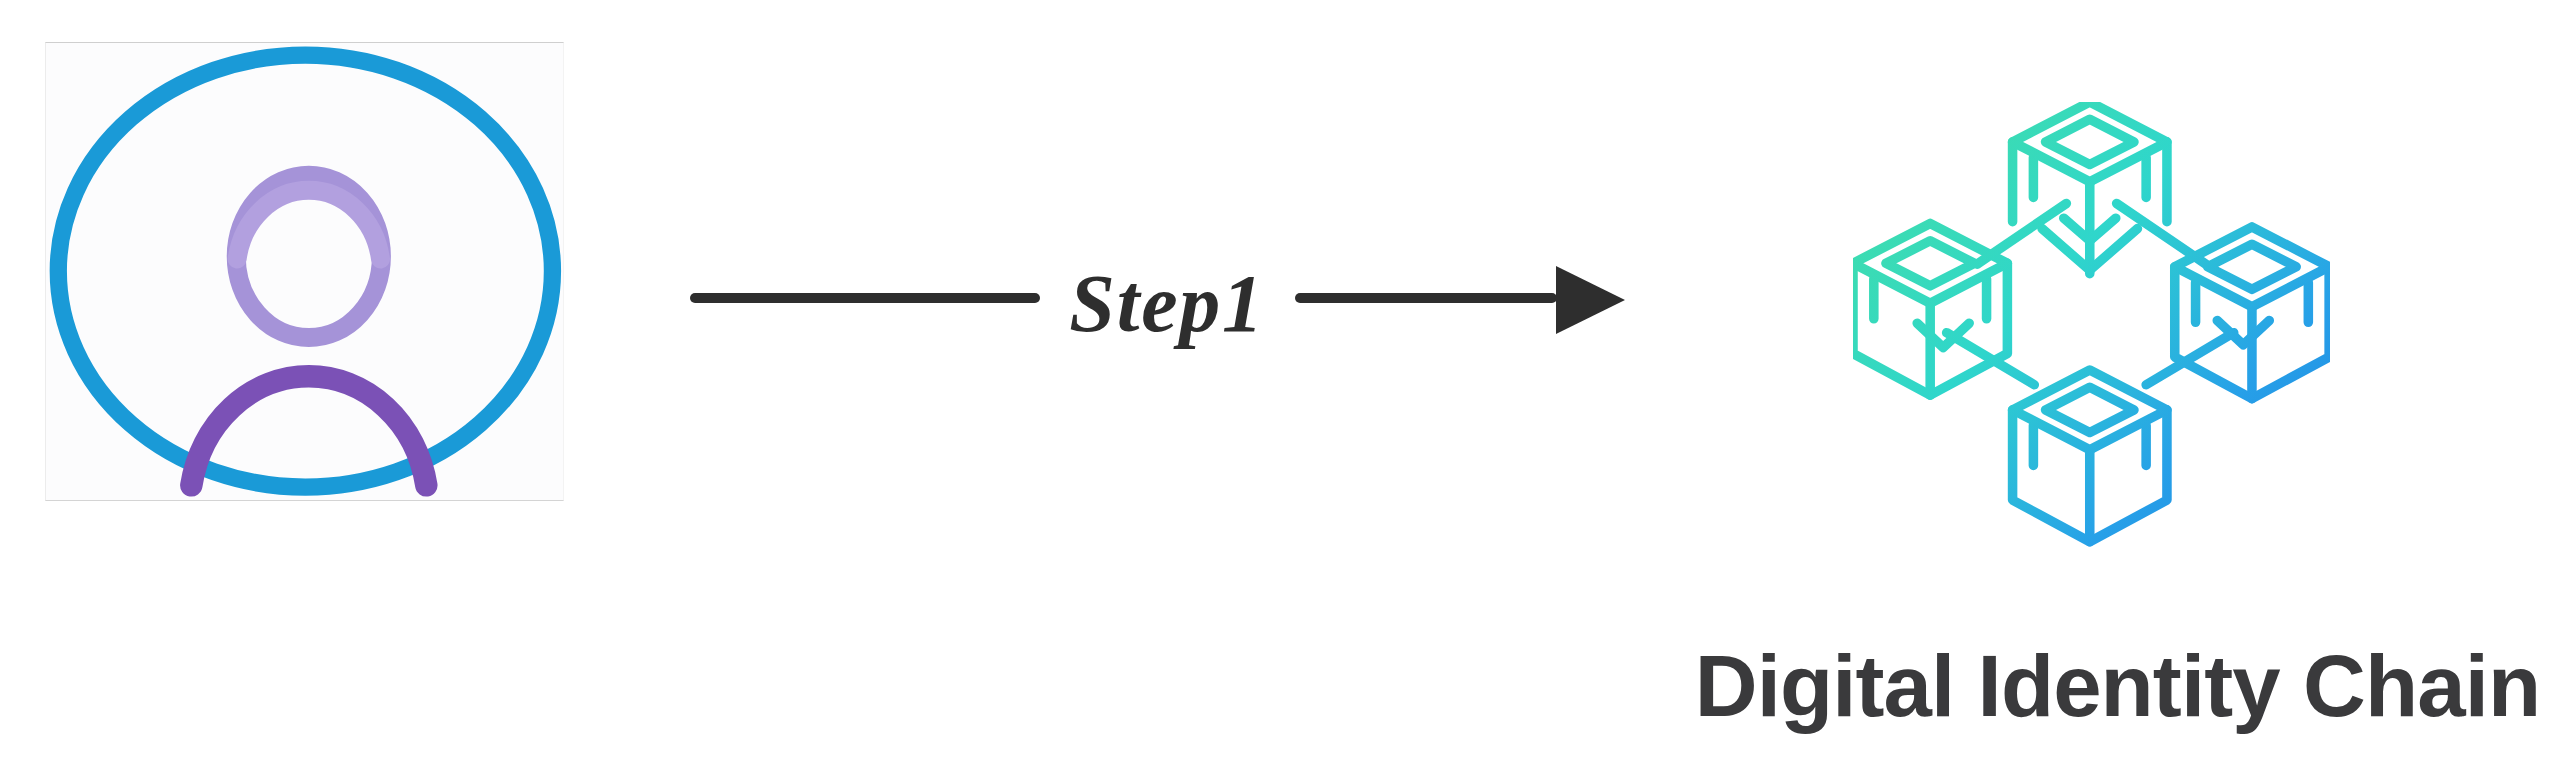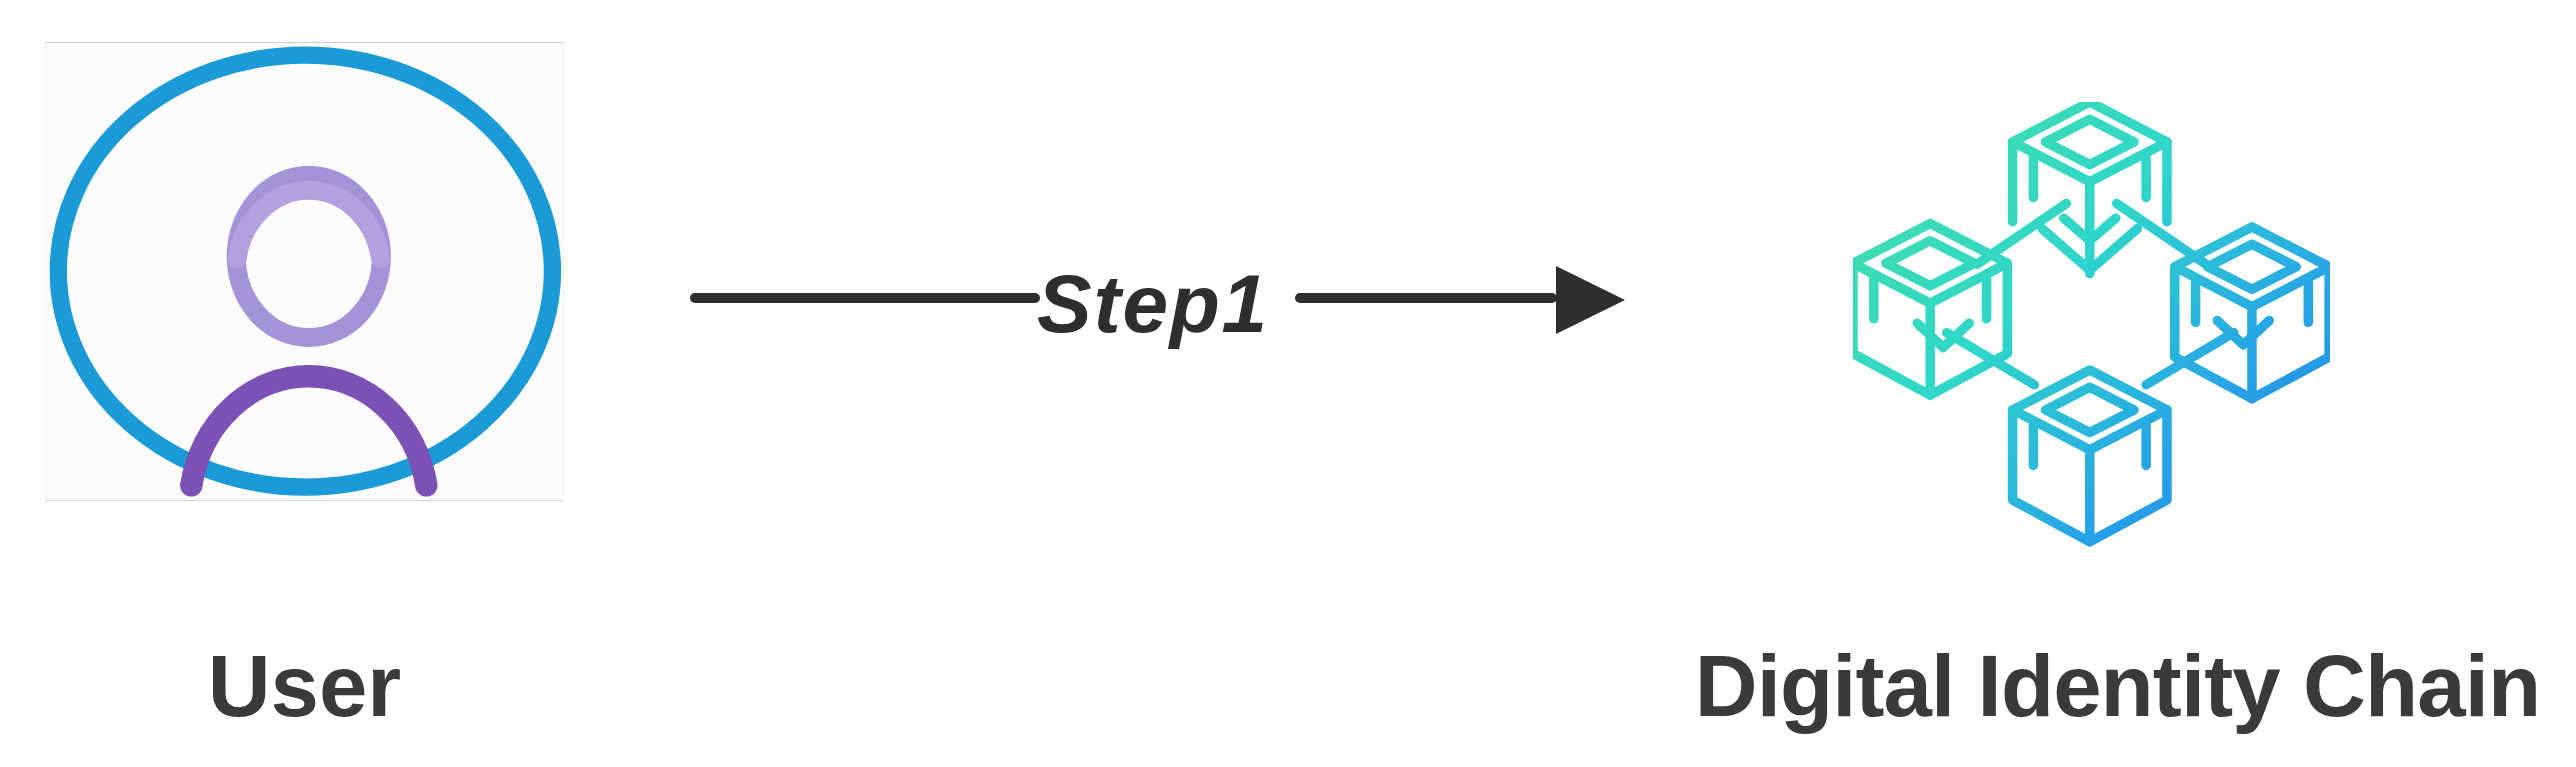--- a/index.html
+++ b/index.html
@@ -44,28 +44,29 @@
     height: 9.5px;
     background: #2e2e2e;
     border-radius: 5.2px;
   }
   .seg1 { left: 690px;  width: 350px; }
   .seg2 { left: 1295px; width: 262px; }
   .step-label {
     position: absolute;
     left: 1037px; top: 263px;
     width: 260px;
-    text-align: left;
+    text-align: center;
     font-size: 82px;
     font-weight: 700;
     font-style: italic;
     letter-spacing: 1.7px;
     line-height: 1;
     color: #2e2e2e;
     white-space: nowrap;
+    font-family: Liberation Serif, serif;
   }
   .arrow-head {
     position: absolute;
     left: 1556px; top: 266px;
     width: 0; height: 0;
     border-top: 34px solid transparent;
     border-bottom: 34px solid transparent;
     border-left: 69px solid #2e2e2e;
   }
   
@@ -95,21 +96,20 @@
 <div class="stage">
 
   <div class="user-img">
     <svg viewBox="0 0 598 529" xmlns="http://www.w3.org/2000/svg">
       <ellipse cx="300" cy="264" rx="286" ry="250" fill="none" stroke="#1A9AD7" stroke-width="20"></ellipse>
       <ellipse cx="304" cy="247" rx="84" ry="94" fill="none" stroke="#A593D8" stroke-width="22"></ellipse>
       <path d="M221 250 A 84 94 0 0 1 387 250" fill="none" stroke="#B2A0DF" stroke-width="22" stroke-linecap="round"></path>
       <path d="M168 512 A 138 152 0 0 1 440 512" fill="none" stroke="#7B51B6" stroke-width="26" stroke-linecap="round"></path>
     </svg>
   </div>
-  <div class="node-label user-label">User</div>
 
   <div class="arrow-seg seg1"></div>
   <div class="step-label">Step1</div>
   <div class="arrow-seg seg2"></div>
   <div class="arrow-head"></div>
 
   <div class="chain-img">
     <svg viewBox="0 0 550 535" xmlns="http://www.w3.org/2000/svg">
       <defs>
         <linearGradient id="chainGrad" gradientUnits="userSpaceOnUse" x1="0" y1="0" x2="550" y2="535">

